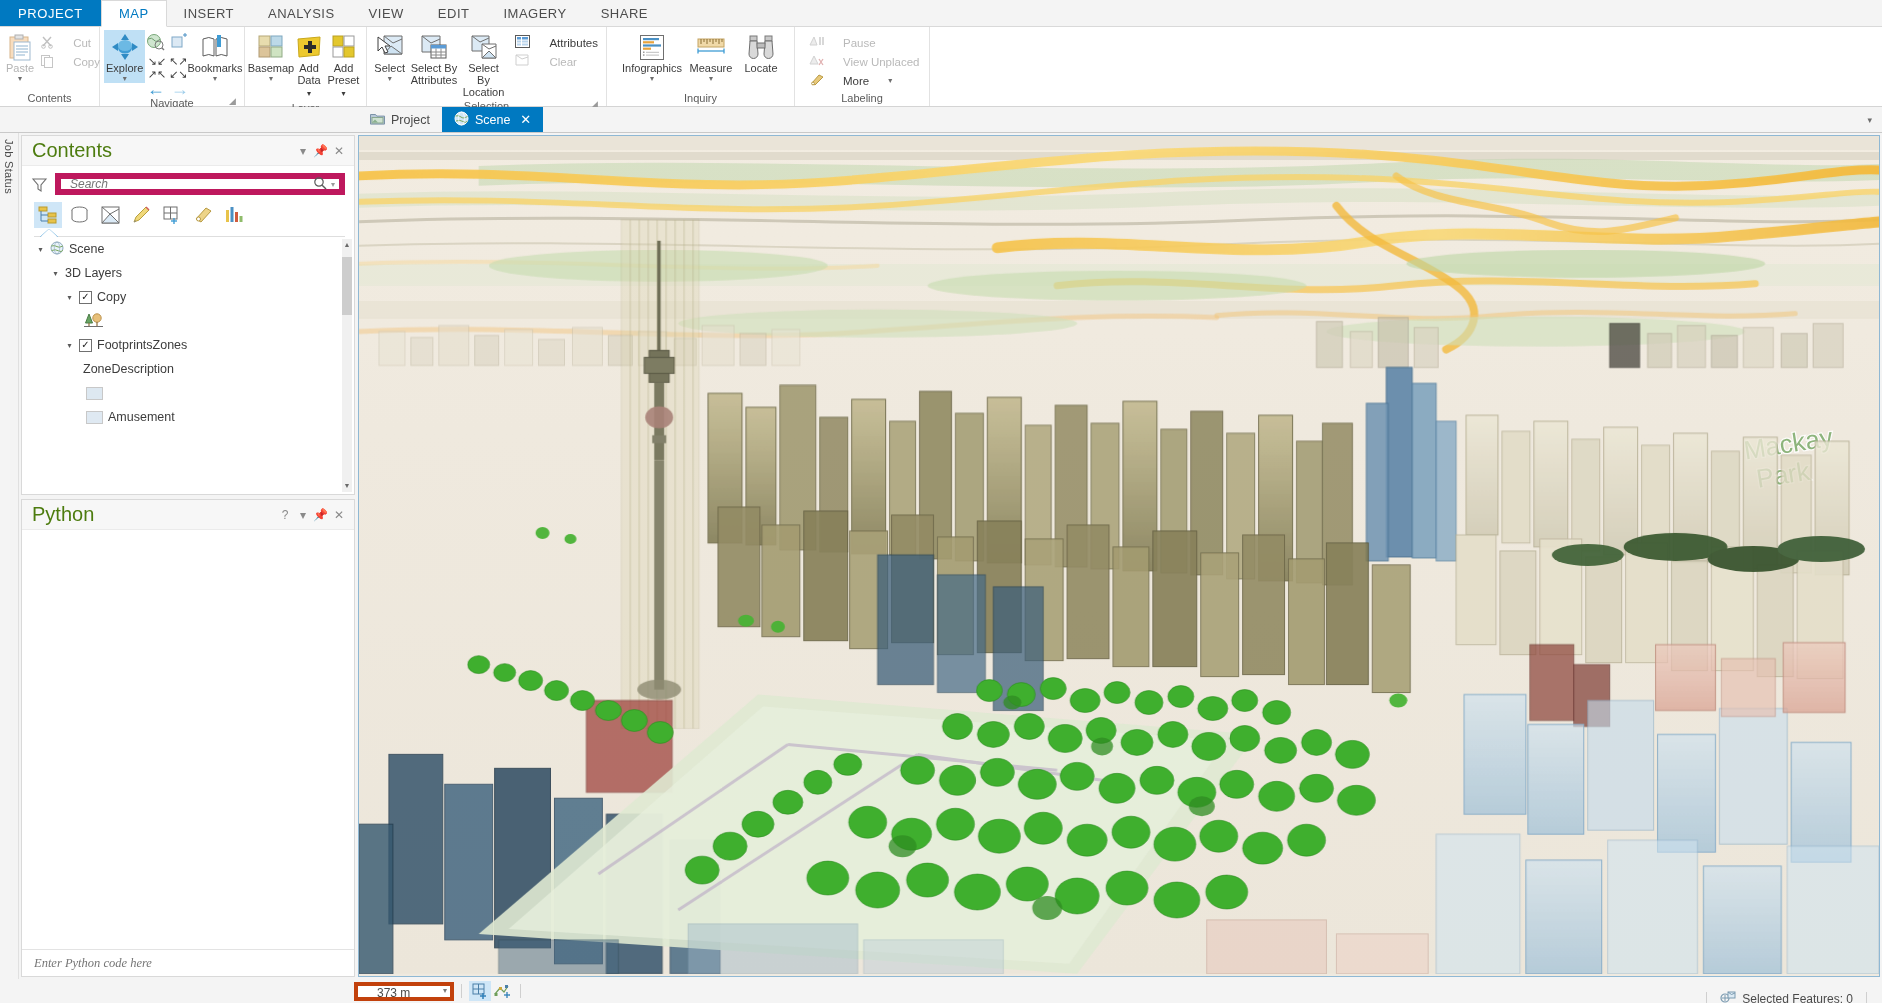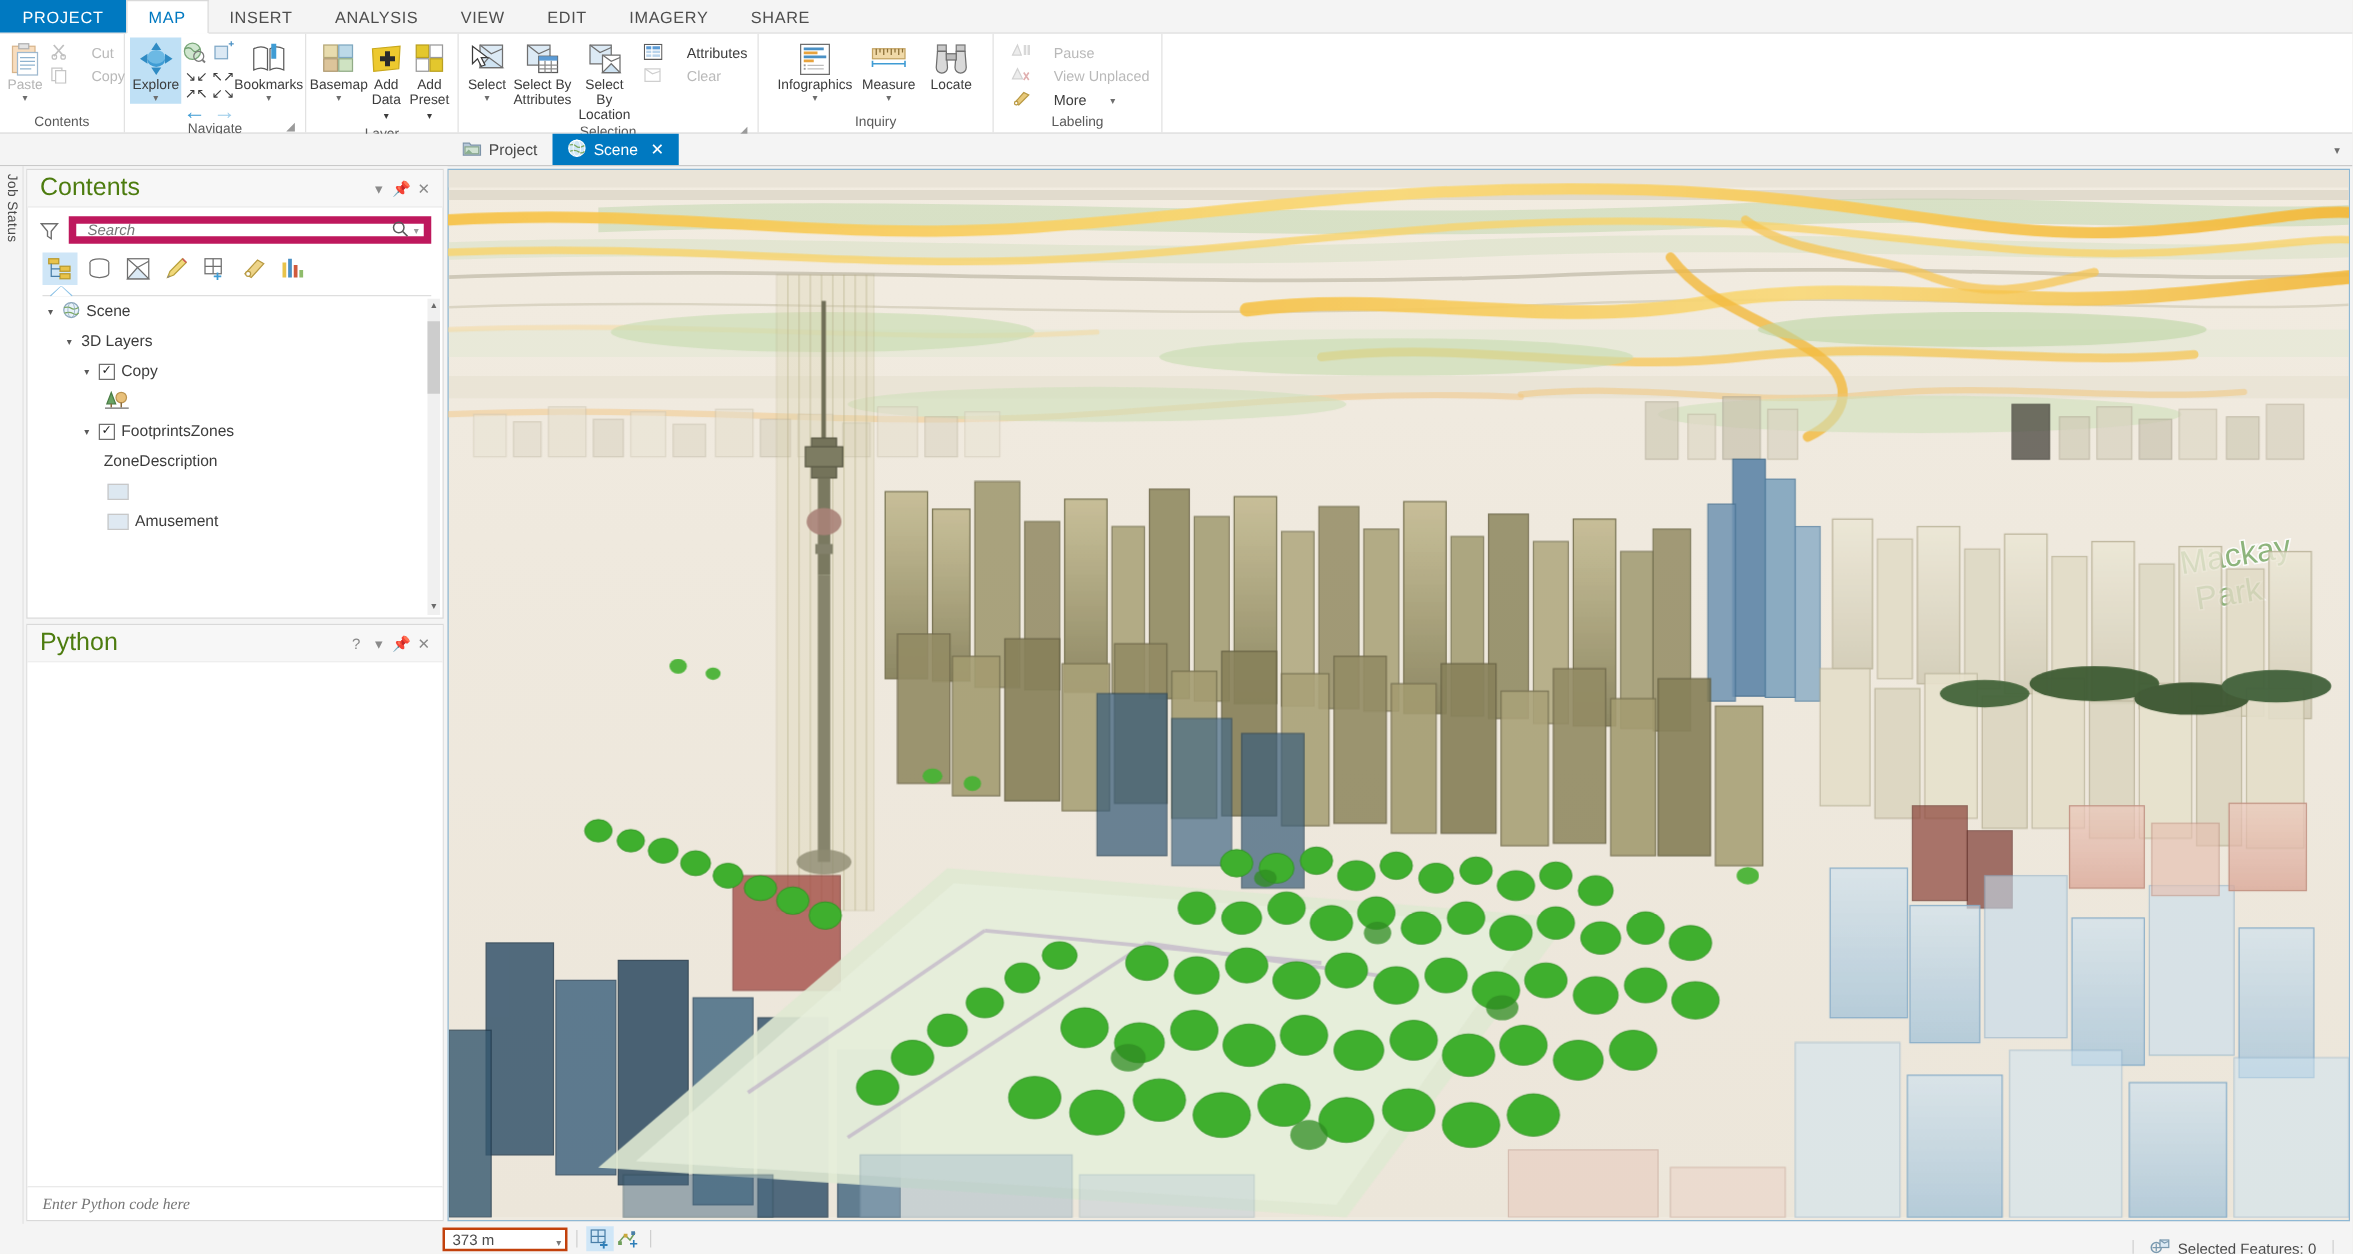--- a/index.html
+++ b/index.html
@@ -157,22 +157,22 @@
   
   .mapwrap { flex: 1; display: flex; flex-direction: column; min-width: 0; padding: 2px 2px 2px 0; }
   .mapview { flex: 1; position: relative; overflow: hidden; border: 1px solid #8fb8d4; background: #efeae0; }
   .mapcanvas { position: absolute; inset: 0; }
 
   .statusbar {
     height: 24px; display: flex; align-items: center; background: #f4f4f4;
     flex: 0 0 24px; padding-left: 4px; font-size: 12px; color: #4a4a4a;
   }
   .scale-select {
-    width: 100px; height: 19px; border: 2px solid #c2410c; background: #fff;
-    display: flex; align-items: flex-end; padding: 0 3px 0 6px; font-size: 12px;
+    width: 100px; height: 19px; border: 4px solid #c2410c; background: #fff;
+    display: flex; align-items: flex-start; padding: 0 3px 0 19px; font-size: 12px;
   }
   .scale-select .v { flex: 1; }
   .scale-select .c { font-size: 8px; color: #7a7a7a; }
   .sep { width: 1px; height: 14px; background: #cfcfcf; margin: 0 7px; }
   .sbtn { width: 22px; height: 20px; display: flex; align-items: center; justify-content: center; cursor: default; }
   .sbtn.sel { background: #cfe6f7; }
   .status-right { margin-left: auto; display: flex; align-items: center; padding-right: 8px; gap: 6px; margin-top: 16px; }
 </style>
 </head>
 <body>

